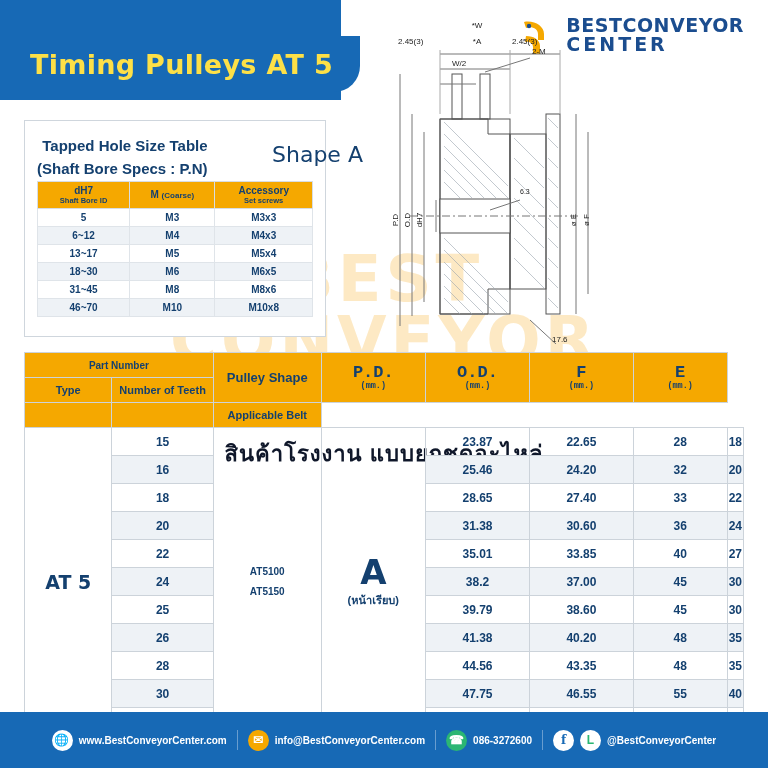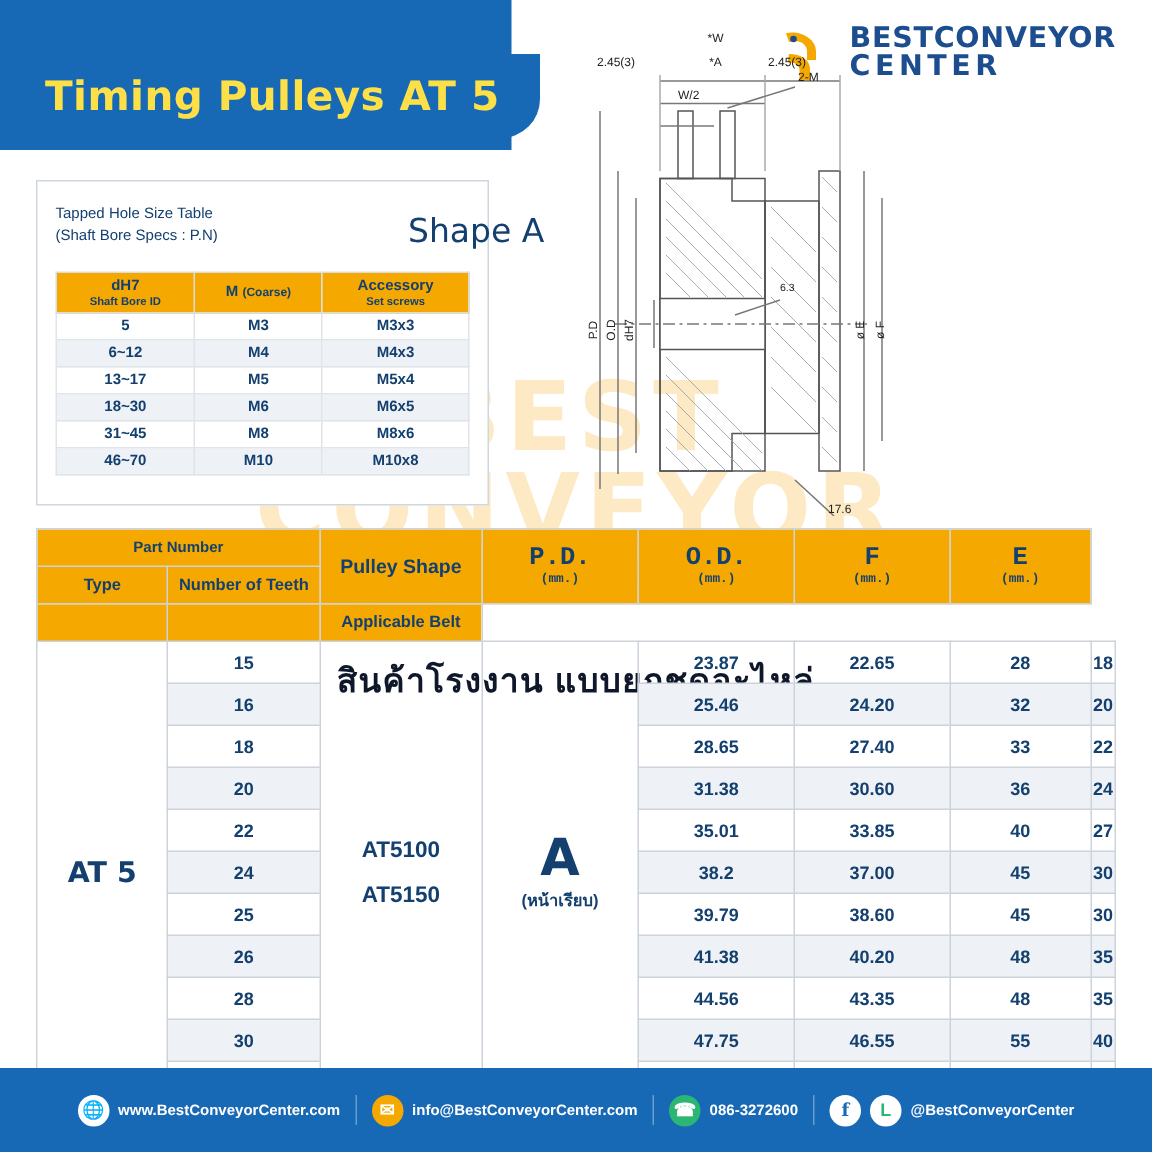--- a/index.html
+++ b/index.html
@@ -46,21 +46,21 @@
   .wm1{font-size:64px;font-weight:bold;color:#fde9c4;letter-spacing:4px;line-height:.95;font-family:"DejaVu Sans",sans-serif;}
   .wm2{font-size:64px;font-weight:bold;color:#fde9c4;letter-spacing:4px;line-height:.95;font-family:"DejaVu Sans",sans-serif;}
   .wm3{font-size:64px;font-weight:bold;color:#fde9c4;letter-spacing:4px;line-height:.95;font-family:"DejaVu Sans",sans-serif;}
   .wm4{font-size:22px;font-weight:bold;color:#0f172a;letter-spacing:1px;margin-top:4px;}
   
   .panel{
     position:absolute;left:24px;top:120px;width:300px;height:215px;
     background:#ffffff;border:1px solid #cfd6dd;
   }
   .panel-title{
-    position:absolute;left:12px;top:14px;font-size:10px;font-weight:normal;color:#14406f;line-height:1.5;
+    position:absolute;left:12px;top:14px;font-size:15px;font-weight:bold;color:#14406f;line-height:1.5;text-align:right;
   }
   .ptable{
     position:absolute;left:12px;top:60px;width:276px;border-collapse:collapse;
   }
   .ptable th{
     background:#f5a800;color:#14406f;font-size:10px;font-weight:bold;
     border:1px solid #d8dde2;padding:3px 2px;text-align:center;line-height:1.15;
   }
   .ptable th .sub{display:block;font-size:7.5px;font-weight:bold;}
   .ptable td{
@@ -84,21 +84,21 @@
   }
   .hdr-orange{background:#f5a800;color:#14406f;font-weight:bold;}
   .hdr-pn{font-size:10px;height:22px;}
   .hdr-sub{font-size:11px;height:22px;}
   .hdr-big{font-size:17px;font-weight:bold;line-height:1.05;font-family:Liberation Mono, monospace;}
   .hdr-big .u{display:block;font-size:8.5px;font-weight:bold;}
   .hdr-shape{font-size:13px;font-weight:bold;}
   .mtable td.dat{font-size:12px;height:25px;font-weight:bold;}
   .mtable tr.alt td.dat{background:#eef2f6;}
   td.type-cell{font-size:19px;font-weight:bold;font-family:"DejaVu Sans",sans-serif;}
-  td.belt-cell{font-size:15px;font-weight:bold;line-height:2.0;}
+  td.belt-cell{font-size:10px;font-weight:bold;line-height:2.0;}
   td.shape-cell .big{font-size:34px;font-weight:bold;font-family:"DejaVu Sans",sans-serif;line-height:1;}
   td.shape-cell .small{font-size:11px;font-weight:bold;display:block;margin-top:2px;}
   
   .footer{
     position:absolute;left:0;bottom:0;width:768px;height:56px;background:#1769b5;
     display:flex;align-items:center;justify-content:center;gap:10px;
   }
   .fitem{display:flex;align-items:center;gap:6px;color:#ffffff;font-size:10px;font-weight:bold;}
   .circ{
     width:21px;height:21px;border-radius:50%;display:flex;align-items:center;justify-content:center;

